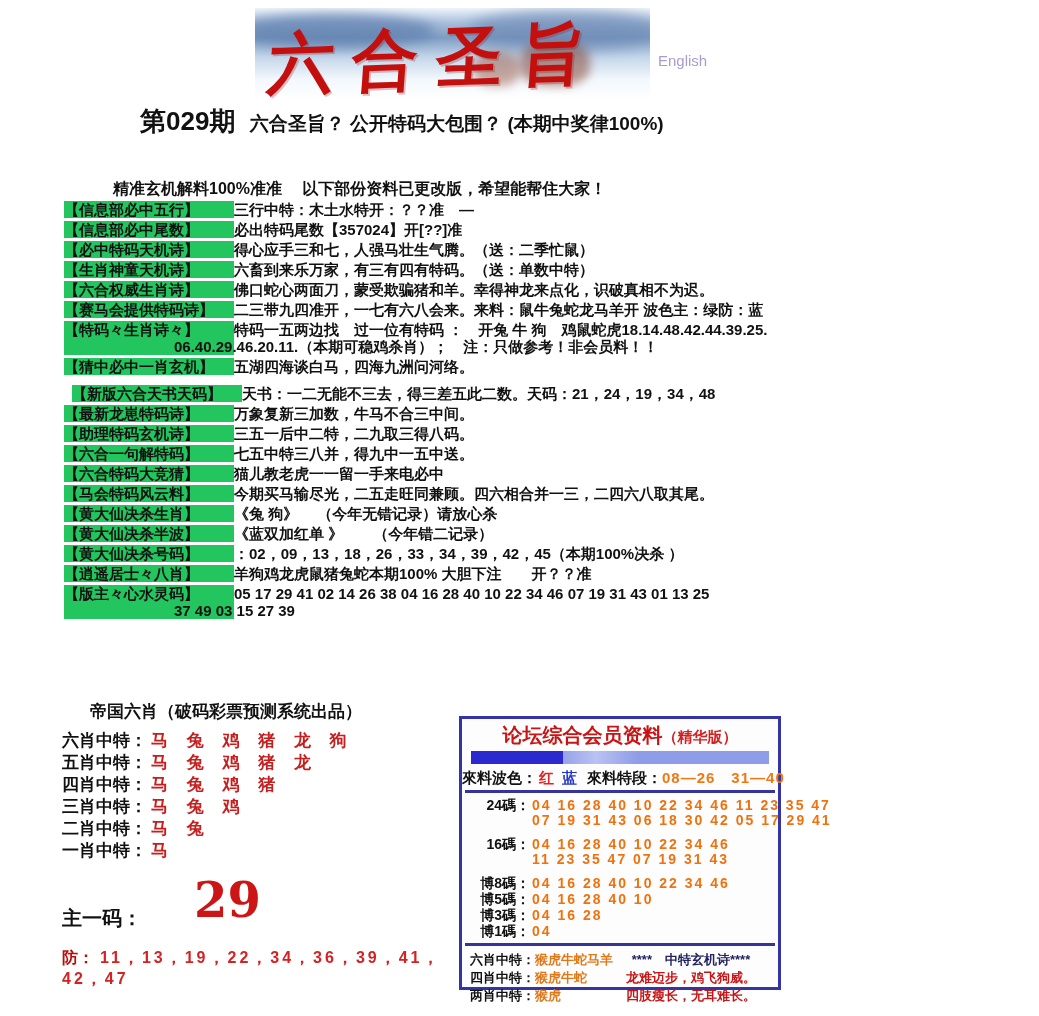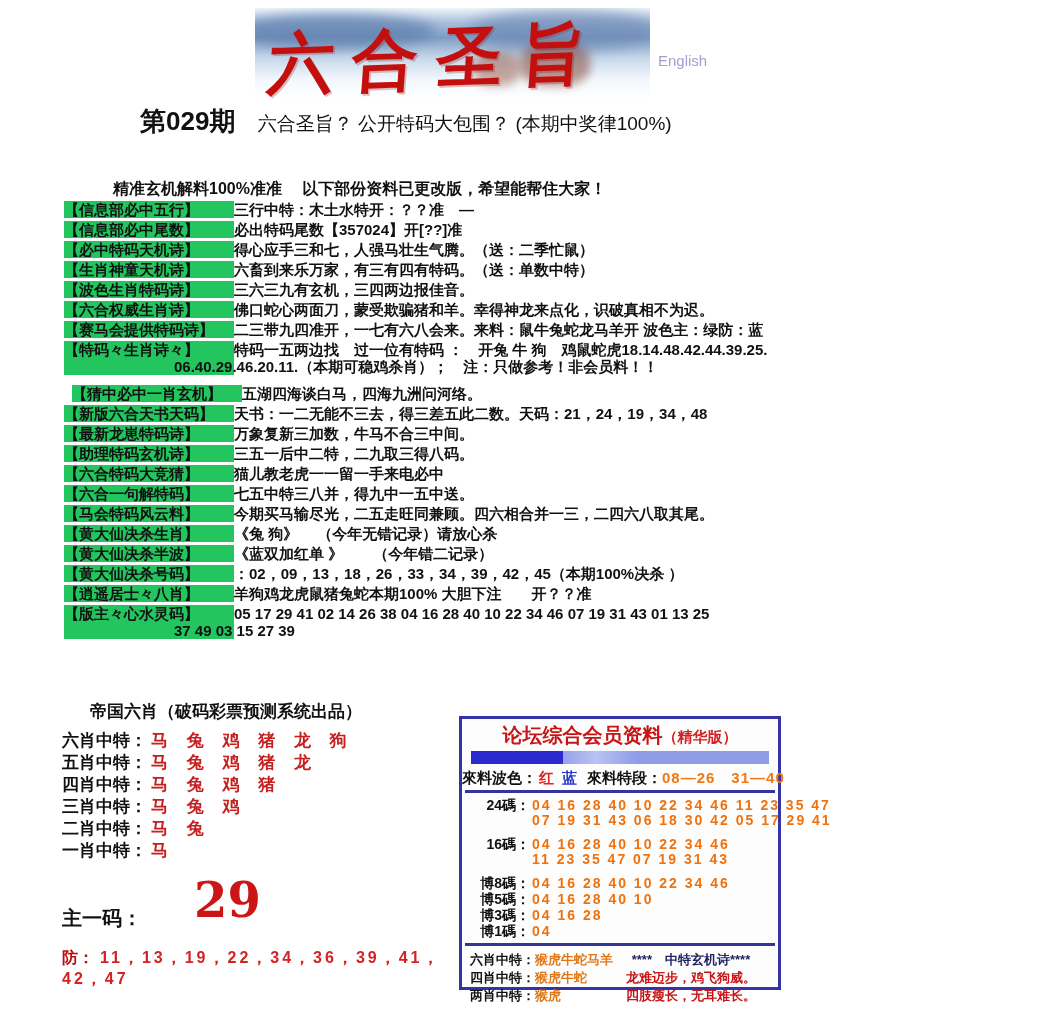--- a/index.html
+++ b/index.html
@@ -14,21 +14,21 @@
   .banner .blob3{position:absolute;right:60px;top:34px;width:70px;height:44px;background:#8a4a3a;border-radius:40%;filter:blur(5px);opacity:.55;}
   .banner .blob4{position:absolute;right:130px;top:44px;width:46px;height:34px;background:#9c5a46;border-radius:40%;filter:blur(5px);opacity:.5;}
   .brand-title{position:absolute;left:268px;top:22px;width:390px;white-space:nowrap;z-index:3;
     font-family:"DejaVu Serif","Liberation Serif",serif;font-weight:bold;font-size:66px;line-height:70px;
     color:#c40f0f;letter-spacing:18px;transform:rotate(-2deg) skewX(-6deg);
     text-shadow:2px 2px 0 rgba(140,10,10,.25);}
   .english-link{position:absolute;left:658px;top:52px;font-size:15px;color:#a89cd0;z-index:3;}
 
   .subtitle{position:absolute;left:140px;top:104px;white-space:nowrap;z-index:2;}
   .subtitle .issue{font-size:26px;font-weight:bold;}
-  .subtitle .sub{font-size:19px;font-weight:normal;margin-left:18px;}
+  .subtitle .sub{font-size:19px;font-weight:bold;margin-left:10px;}
 
   .notice{position:absolute;left:113px;top:179px;font-size:16px;font-weight:bold;}
 
   
   .tips{position:absolute;left:64px;top:201px;width:935px;font-size:15px;font-weight:bold;}
   .tip-row{display:flex;margin-bottom:3px;line-height:17px;}
   .tip-row:nth-child(9){margin-top:10px;padding-left:8px;}
   .tip-label{flex:0 0 170px;background:#22c55e;white-space:nowrap;}
   .tip-text{flex:1;}
   .tip-line2{margin-left:-60px;}
@@ -107,24 +107,20 @@
       </div>
       <div class="tip-row">
         <span class="tip-label">【必中特码天机诗】</span>
         <span class="tip-text"><span class="tip-line1">得心应手三和七，人强马壮生气腾。（送：二季忙鼠）</span></span>
       </div>
       <div class="tip-row">
         <span class="tip-label">【生肖神童天机诗】</span>
         <span class="tip-text"><span class="tip-line1">六畜到来乐万家，有三有四有特码。（送：单数中特）</span></span>
       </div>
       <div class="tip-row">
-        <span class="tip-label">【波色生肖特码诗】</span>
-        <span class="tip-text"><span class="tip-line1">三六三九有玄机，三四两边报佳音。</span></span>
-      </div>
-      <div class="tip-row">
         <span class="tip-label">【六合权威生肖诗】</span>
         <span class="tip-text"><span class="tip-line1">佛口蛇心两面刀，蒙受欺骗猪和羊。幸得神龙来点化，识破真相不为迟。</span></span>
       </div>
       <div class="tip-row">
         <span class="tip-label">【赛马会提供特码诗】</span>
         <span class="tip-text"><span class="tip-line1">二三带九四准开，一七有六八会来。来料：鼠牛兔蛇龙马羊开 波色主：绿防：蓝</span></span>
       </div>
       <div class="tip-row">
         <span class="tip-label">【特码々生肖诗々】</span>
         <span class="tip-text"><span class="tip-line1">特码一五两边找　过一位有特码 ：　开兔 牛 狗　鸡鼠蛇虎18.14.48.42.44.39.25.</span><div class="tip-line2">06.40.29.46.20.11.（本期可稳鸡杀肖）；　注：只做参考！非会员料！！</div></span>
@@ -139,26 +135,26 @@
       </div>
       <div class="tip-row">
         <span class="tip-label">【最新龙崽特码诗】</span>
         <span class="tip-text"><span class="tip-line1">万象复新三加数，牛马不合三中间。</span></span>
       </div>
       <div class="tip-row">
         <span class="tip-label">【助理特码玄机诗】</span>
         <span class="tip-text"><span class="tip-line1">三五一后中二特，二九取三得八码。</span></span>
       </div>
       <div class="tip-row">
+        <span class="tip-label">【六合一句解特码】</span>
+        <span class="tip-text"><span class="tip-line1">七五中特三八并，得九中一五中送。</span></span>
+      </div>
+      <div class="tip-row">
         <span class="tip-label">【六合特码大竞猜】</span>
         <span class="tip-text"><span class="tip-line1">猫儿教老虎一一留一手来电必中</span></span>
-      </div>
-      <div class="tip-row">
-        <span class="tip-label">【六合一句解特码】</span>
-        <span class="tip-text"><span class="tip-line1">七五中特三八并，得九中一五中送。</span></span>
       </div>
       <div class="tip-row">
         <span class="tip-label">【马会特码风云料】</span>
         <span class="tip-text"><span class="tip-line1">今期买马输尽光，二五走旺同兼顾。四六相合并一三，二四六八取其尾。</span></span>
       </div>
       <div class="tip-row">
         <span class="tip-label">【黄大仙决杀生肖】</span>
         <span class="tip-text"><span class="tip-line1">《兔 狗》　 （今年无错记录）请放心杀</span></span>
       </div>
       <div class="tip-row">

